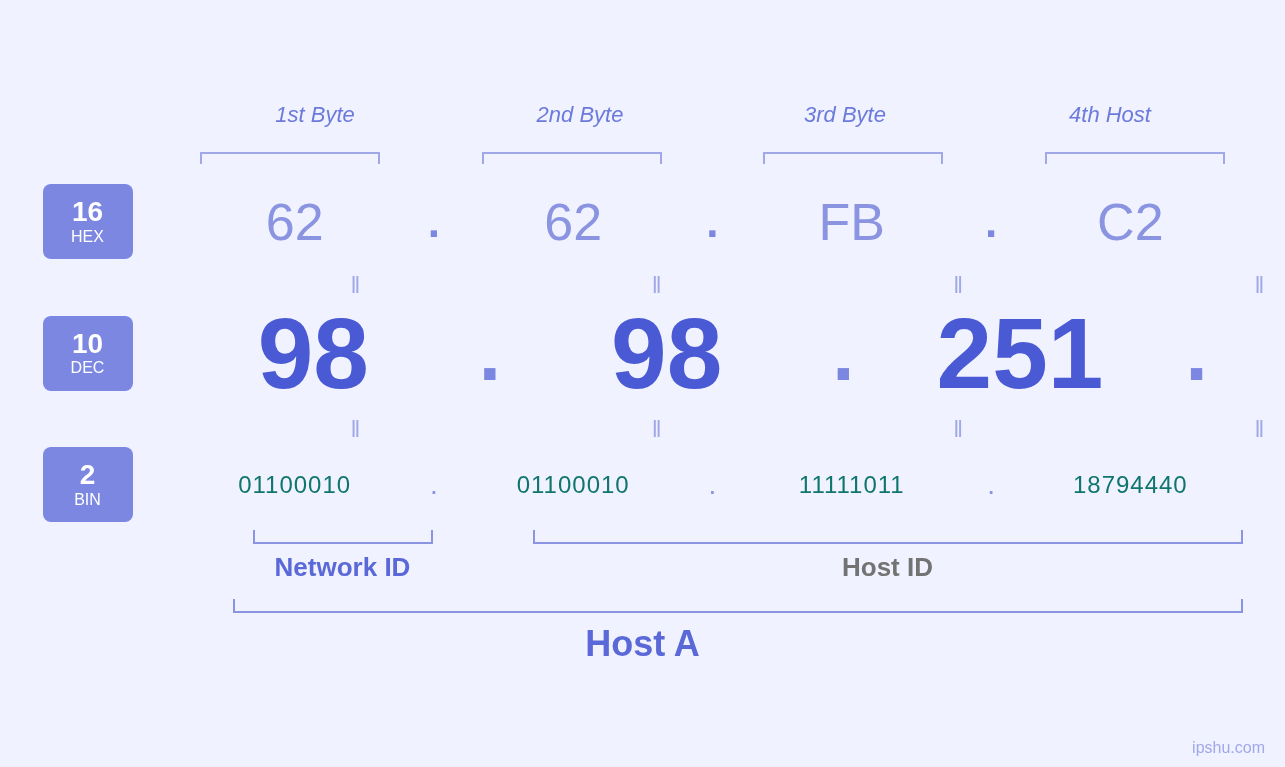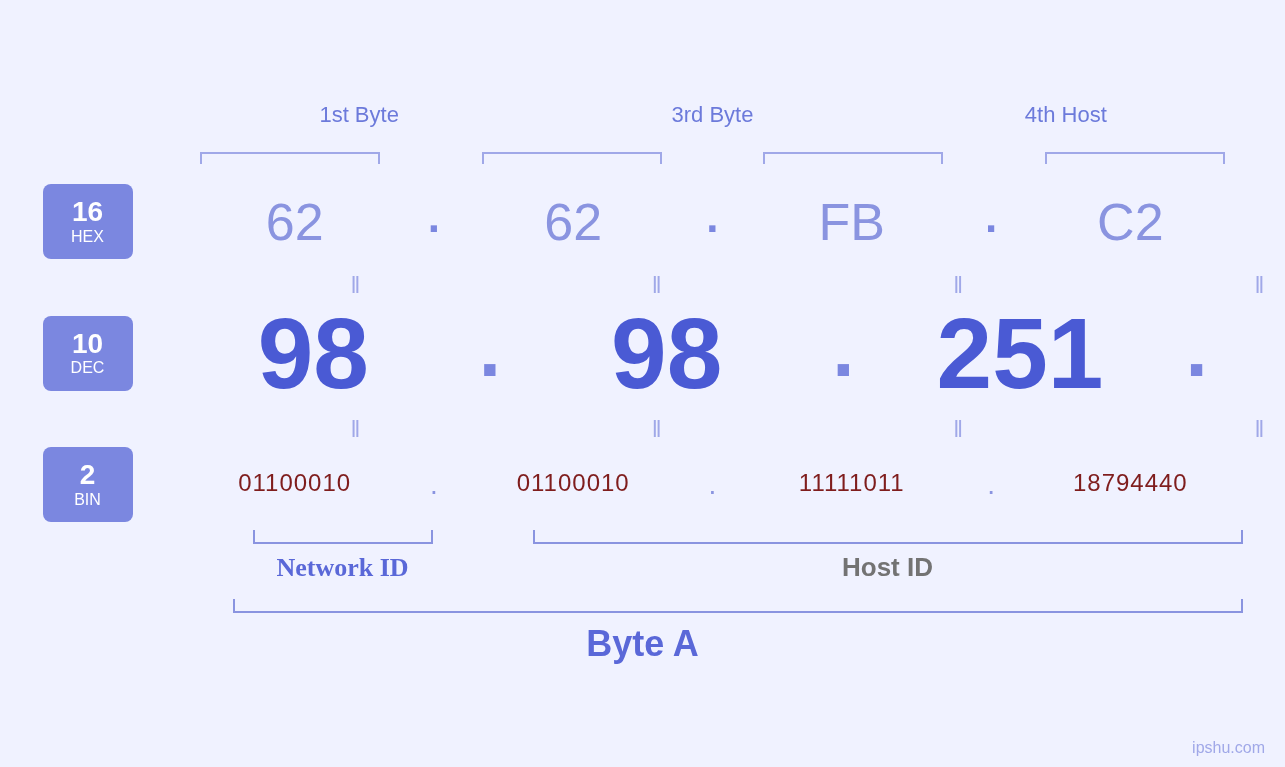--- a/index.html
+++ b/index.html
@@ -23,20 +23,21 @@
       padding: 20px 40px;
     }
 
     
     .byte-headers {
       display: flex;
       width: 100%;
       max-width: 1200px;
       justify-content: flex-start;
       margin-bottom: 24px;
+      font-style: italic;
     }
 
     .base-label-spacer {
       width: 140px;
       flex-shrink: 0;
     }
 
     .byte-cols {
       display: flex;
       flex: 1;
@@ -116,21 +117,21 @@
 
     .base-name {
       font-size: 16px;
       color: white;
       font-weight: normal;
     }
 
     .values-row {
       flex: 1;
       display: flex;
-      align-items: flex-start;
+      align-items: center;
       justify-content: space-around;
     }
 
     .byte-value {
       width: 220px;
       text-align: center;
     }
 
     
     .hex-value {
@@ -143,21 +144,21 @@
     .dec-value {
       font-size: 100px;
       color: #4a5ad4;
       font-weight: bold;
       line-height: 1;
     }
 
     
     .bin-value {
       font-size: 24px;
-      color: #7f1d1d;
+      color: #0f766e;
       font-weight: normal;
       letter-spacing: 1px;
     }
 
     
     .equals-row {
       display: flex;
       width: 100%;
       max-width: 1200px;
       margin-left: 140px;
@@ -257,20 +258,21 @@
   </style>
 </head>
 <body>
 
 <div class="main-container">
 
   <div class="byte-headers">
     <div class="base-label-spacer"></div>
     <div class="byte-cols">
       <div class="byte-header">1st Byte</div>
+      <div class="byte-header">2nd Byte</div>
       <div class="byte-header">3rd Byte</div>
       <div class="byte-header">4th Host</div>
     </div>
   </div>
 
   <div class="bracket-top-row">
     <div class="bracket-spacer"></div>
     <div class="bracket-cols">
       <div class="bracket-top"></div>
       <div style="width:30px"></div>
@@ -392,33 +394,33 @@
           </div>
           <div style="width:80px;"></div>
 
           <div style="flex:1;">
             <div style="height:14px; border-bottom:2px solid #8a94e0; border-left:2px solid #8a94e0; border-right:2px solid #8a94e0;"></div>
           </div>
         </div>
       </div>
 
       <div class="bottom-labels-row" style="margin-left:190px; padding-left:0; margin-top:8px;">
-        <div style="width:220px; text-align:center; flex-shrink:0;font-family:Liberation Serif, serif;">
+        <div style="width:220px; text-align:center; flex-shrink:0;">
           <span class="network-id-label">Network ID</span>
         </div>
         <div style="width:80px; flex-shrink:0;"></div>
         <div style="flex:1; text-align:center;">
           <span class="host-id-label">Host ID</span>
         </div>
       </div>
 
       <div style="margin-left:190px; margin-top:16px;">
         <div style="height:14px; border-bottom:2px solid #8a94e0; border-left:2px solid #8a94e0; border-right:2px solid #8a94e0;"></div>
       </div>
       <div style="text-align:center; margin-top:10px;">
-        <span class="class-label">Byte A</span>
+        <span class="class-label">Host A</span>
       </div>
     </div>
   </div>
 
 </div>
 
 <div class="watermark">ipshu.com</div>
 
 </body></html>

